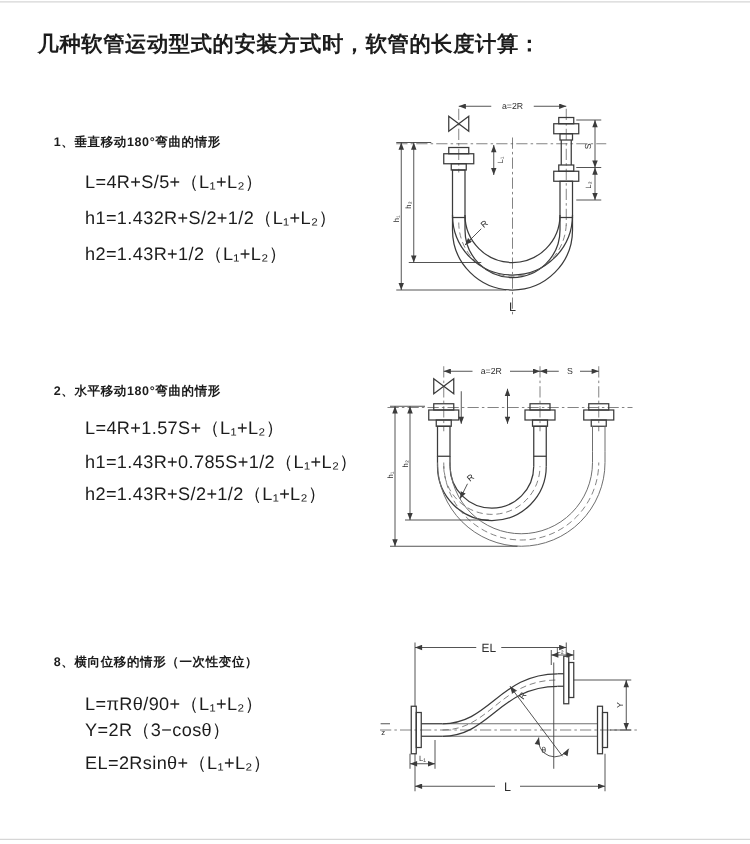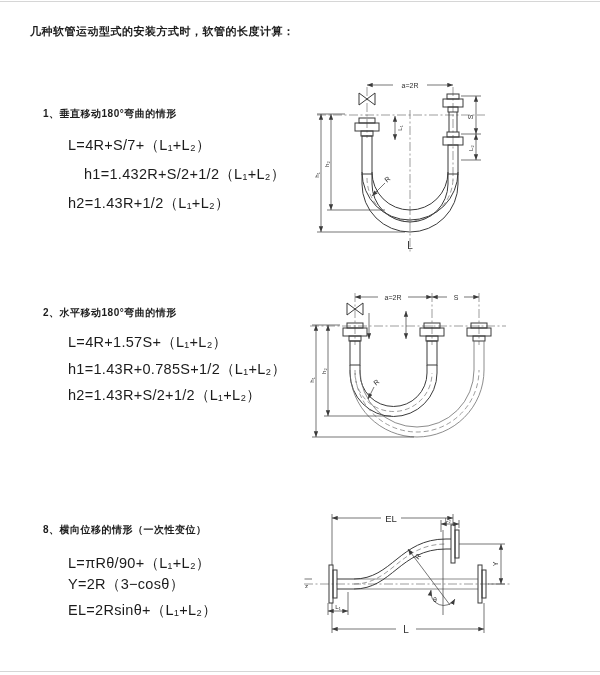--- a/index.html
+++ b/index.html
@@ -2,24 +2,24 @@
 <html><head>
 <meta charset="utf-8">
 <style>
   html,body{margin:0;padding:0;}
   body{
     width:600px;height:675px;background:#ffffff;position:relative;
     font-family:"Liberation Sans","DejaVu Sans",sans-serif;color:#1c1c1c;overflow:hidden;
   }
   .edge{position:absolute;left:0;width:600px;height:1px;background:#d6d6d6;}
   .edge.top{top:1px;} .edge.bottom{top:671px;}
-  .title{position:absolute;left:30px;top:24px;font-size:11px;font-weight:bold;letter-spacing:.5px;}
+  .title{position:absolute;left:30px;top:24px;font-size:17px;font-weight:bold;letter-spacing:.5px;}
   .sec-heading{position:absolute;left:43px;font-size:10px;font-weight:bold;letter-spacing:.5px;}
   .formula{position:absolute;left:68px;font-size:14.5px;font-weight:400;letter-spacing:.3px;white-space:pre;}
-  #h1{top:107px;} #f11{top:136px;} #f12{top:165px;margin-left:16px;} #f13{top:194px;}
+  #h1{top:107px;} #f11{top:136px;} #f12{top:165px;} #f13{top:194px;}
   #h2{top:306px;} #f21{top:333px;} #f22{top:360px;} #f23{top:386px;}
   #h3{top:523px;} #f31{top:554px;} #f32{top:575px;} #f33{top:601px;}
   svg{position:absolute;overflow:visible;}
   #dia1{left:315px;top:72px;}
   #dia2{left:306px;top:283px;}
   #dia3{left:296px;top:502px;}
   svg text{font-family:"Liberation Sans","DejaVu Sans",sans-serif;fill:#2e2e2e;}
   .obj{stroke:#3b3b3b;stroke-width:1;fill:none;}
   .thin{stroke:#3b3b3b;stroke-width:0.7;fill:none;}
   .ghost{stroke:#6f6f6f;stroke-width:0.8;fill:none;}
@@ -32,21 +32,21 @@
 </style>
 </head>
 <body>
 
 <div class="edge top"></div>
 <div class="edge bottom"></div>
 
 <div class="title">几种软管运动型式的安装方式时，软管的长度计算：</div>
 
 <div id="h1" class="sec-heading">1、垂直移动180°弯曲的情形</div>
-<div id="f11" class="formula">L=4R+S/7+（L₁+L₂）</div>
+<div id="f11" class="formula">L=4R+S/5+（L₁+L₂）</div>
 <div id="f12" class="formula">h1=1.432R+S/2+1/2（L₁+L₂）</div>
 <div id="f13" class="formula">h2=1.43R+1/2（L₁+L₂）</div>
 
 <div id="h2" class="sec-heading">2、水平移动180°弯曲的情形</div>
 <div id="f21" class="formula">L=4R+1.57S+（L₁+L₂）</div>
 <div id="f22" class="formula">h1=1.43R+0.785S+1/2（L₁+L₂）</div>
 <div id="f23" class="formula">h2=1.43R+S/2+1/2（L₁+L₂）</div>
 
 <div id="h3" class="sec-heading">8、横向位移的情形（一次性变位）</div>
 <div id="f31" class="formula">L=πRθ/90+（L₁+L₂）</div>

